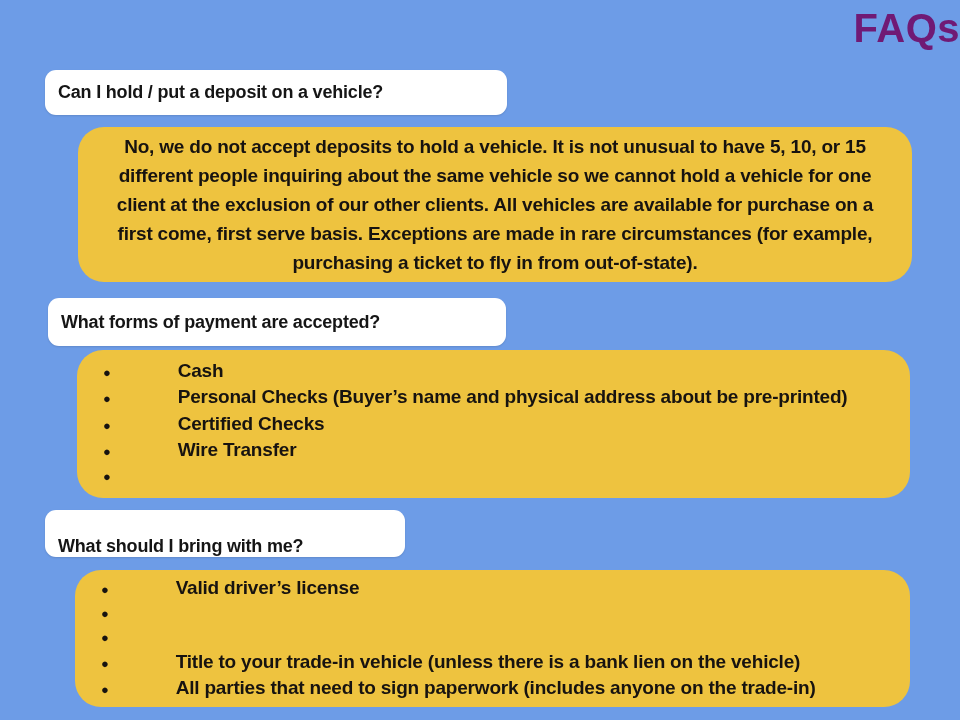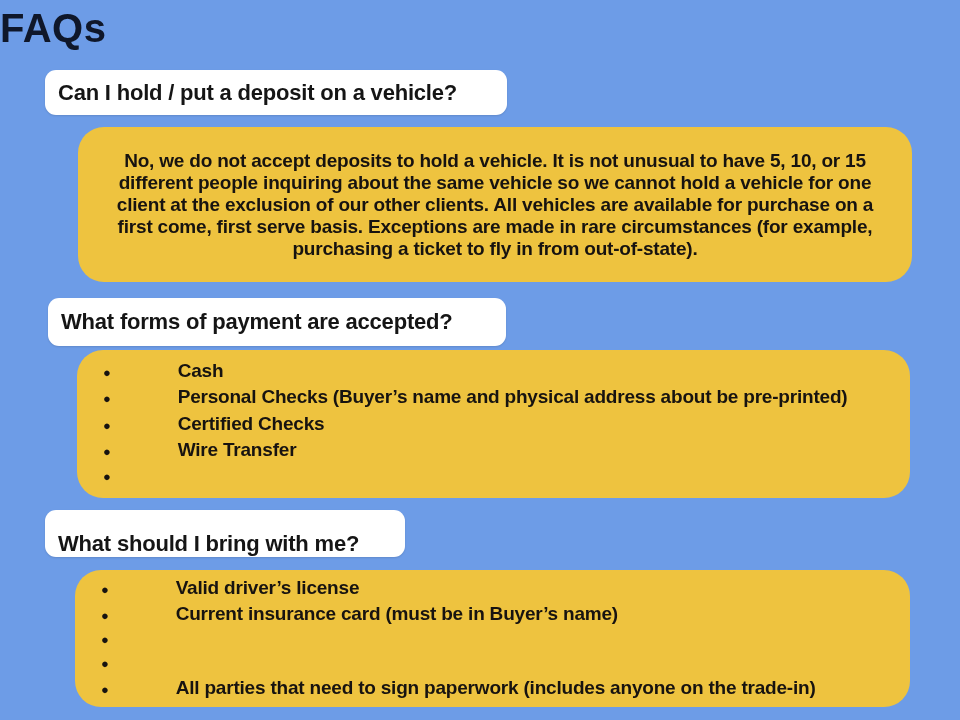--- a/index.html
+++ b/index.html
@@ -6,38 +6,38 @@
   html, body {
     width: 960px; height: 720px;
     font-family: "Liberation Sans", sans-serif;
     overflow: hidden;
   }
   body { background: #6D9CE7; position: relative; }
 
   .title {
     position: absolute;
     left: 0; top: 6px; width: 960px;
-    text-align: left;
+    text-align: right;
     font-size: 40px;
     font-weight: bold;
-    color: #0f172a;
+    color: #701a75;
     letter-spacing: 0.5px;
   }
 
   .q-box {
     position: absolute;
     background: #FFFFFF;
     border-radius: 11px;
     display: flex;
     align-items: center;
     padding-left: 13px;
     box-shadow: 0 1px 2px rgba(0,0,0,0.12);
   }
   .q-box span {
-    font-size: 22px;
+    font-size: 18px;
     font-weight: bold;
     color: #151515;
     letter-spacing: -0.2px;
     white-space: nowrap;
   }
   .q1 { left: 45px; top: 70px;  width: 462px; height: 45px; }
   .q2 { left: 48px; top: 290px; width: 458px; height: 48px; margin-top: 8px; }
   .q3 { left: 45px; top: 510px; width: 360px; height: 47px; align-items: flex-end; }
 
   .a-box {
@@ -48,21 +48,21 @@
     font-weight: bold;
   }
   .a1 {
     left: 78px; top: 127px; width: 834px; height: 155px;
     padding: 8px 22px;
     display: flex; align-items: center; justify-content: center;
   }
   .a1 p {
     text-align: center;
     font-size: 19px;
-    line-height: 22px;
+    line-height: 29px;
     letter-spacing: -0.2px;
   }
   .a-list {
     list-style: none;
     display: flex;
     flex-direction: column;
     justify-content: center;
     padding: 6px 18px 6px 0;
   }
   .a2 { left: 77px; top: 350px; width: 833px; height: 148px; }
@@ -123,25 +123,25 @@
 <div class="q-box q3">
   <span>What should I bring with me?</span>
 </div>
 <ul class="a-box a-list a3">
   <li>
     <span class="bullet">●</span>
     <span class="li-text">Valid driver’s license</span>
   </li>
   <li>
     <span class="bullet">●</span>
-    <span class="li-text">Current insurance card (must be in Buyer’s name)</span>
   </li>
   <li>
     <span class="bullet">●</span>
   </li>
   <li>
     <span class="bullet">●</span>
+    <span class="li-text">Title to your trade-in vehicle (unless there is a bank lien on the vehicle)</span>
   </li>
   <li>
     <span class="bullet">●</span>
     <span class="li-text">All parties that need to sign paperwork (includes anyone on the trade-in)</span>
   </li>
 </ul>
 
 </body></html>

